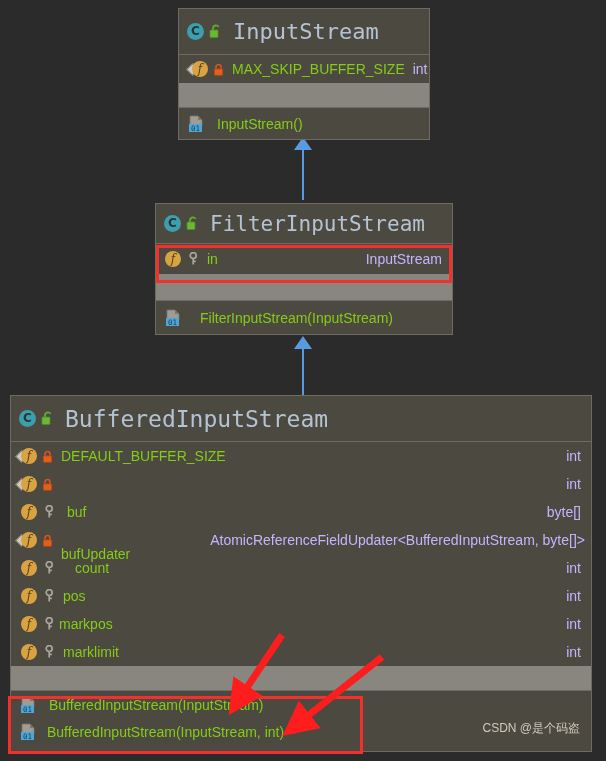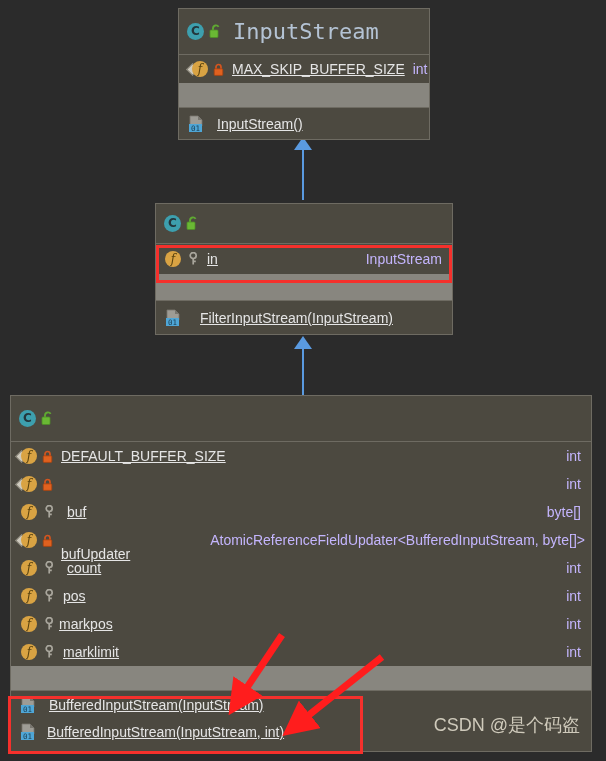--- a/index.html
+++ b/index.html
@@ -44,23 +44,22 @@
     background: #88867f;
   }
   .row {
     display: flex;
     align-items: center;
     box-sizing: border-box;
     white-space: nowrap;
     position: relative;
   }
   .row .name {
-    color: #e5e5e5;
+    color: #84cc16;
     flex: 0 0 auto;
-    text-decoration: underline;
   }
   .row .spacer { flex: 1 1 auto; min-width: 8px; }
   .row .type {
     color: #c4b5fd;
     flex: 0 0 auto;
   }
   .row.inline-type .type { margin-left: 8px; }
 
   
   .ic {
@@ -134,21 +133,21 @@
     border: 3px solid #f5302c;
     box-sizing: border-box;
     pointer-events: none;
   }
   .annot-arrow { position: absolute; pointer-events: none; }
 
   .watermark {
     position: absolute;
     color: #cfcabb;
     font-family: "Liberation Sans", sans-serif;
-    font-size: 18px;
+    font-size: 12px;
     white-space: nowrap;
   }
 </style>
 </head>
 <body>
 
 <div>
   <div class="conn" style="left:302px; top:148px; width:2px; height:52px;"></div>
   <div class="arrowhead" style="left:294px; top:137px;"></div>
 </div>
@@ -207,20 +206,21 @@
 <div class="uml-box" id="box-filter-input-stream" style="left:155px; top:203px; width:298px; height:132px;">
 
   <div class="box-header" style="height:40px; padding-left:8px;">
     <span class="ic icon-class">C</span>
     <span class="ic icon-unlock" style="margin-left:5px;">
       <svg width="14" height="15" viewBox="0 0 14 15">
         <path d="M4 6 V4.2 a3 3 0 0 1 5.6-1.3" fill="none" stroke="#5fa832" stroke-width="1.9"></path>
         <rect x="1" y="6" width="8" height="7.5" rx="1" fill="#6ab834" stroke="#4e8f26" stroke-width="0.8"></rect>
       </svg>
     </span>
+    <span class="box-title" style="margin-left:10px; font-size:21px;">FilterInputStream</span>
   </div>
 
   <div class="section">
     <div class="row" style="height:30px; padding-left:9px; padding-right:10px; font-size:14px;">
       <span class="ic icon-field">f</span>
       <span class="ic icon-key" style="margin-left:7px;">
         <svg width="11" height="14" viewBox="0 0 11 14">
           <circle cx="5.2" cy="3.6" r="3" fill="none" stroke="#a9a69c" stroke-width="1.7"></circle>
           <path d="M5.2 6.6 V12.5 M5.2 9.4 h2.6" stroke="#a9a69c" stroke-width="1.7" fill="none"></path>
         </svg>
@@ -253,20 +253,21 @@
 <div class="uml-box" id="box-buffered-input-stream" style="left:10px; top:395px; width:582px; height:357px;">
 
   <div class="box-header" style="height:46px; padding-left:8px;">
     <span class="ic icon-class">C</span>
     <span class="ic icon-unlock" style="margin-left:5px;">
       <svg width="14" height="15" viewBox="0 0 14 15">
         <path d="M4 6 V4.2 a3 3 0 0 1 5.6-1.3" fill="none" stroke="#5fa832" stroke-width="1.9"></path>
         <rect x="1" y="6" width="8" height="7.5" rx="1" fill="#6ab834" stroke="#4e8f26" stroke-width="0.8"></rect>
       </svg>
     </span>
+    <span class="box-title" style="margin-left:10px; font-size:23px;">BufferedInputStream</span>
   </div>
 
   <div class="section">
 
     <div class="row" style="height:28px; padding-left:6px; padding-right:10px; font-size:14px;">
       <span class="ic icon-wrap-static" style="width:20px;height:17px;">
         <span class="icon-field static" style="position:absolute;left:4px;top:0;">f</span>
       </span>
       <span class="ic icon-lock" style="margin-left:5px;">
         <svg width="11" height="13" viewBox="0 0 11 13">
@@ -322,21 +323,21 @@
     </div>
 
     <div class="row" style="height:28px; padding-left:6px; padding-right:10px; font-size:14px;">
       <span class="ic icon-field" style="margin-left:4px;">f</span>
       <span class="ic icon-key" style="margin-left:7px;">
         <svg width="11" height="14" viewBox="0 0 11 14">
           <circle cx="5.2" cy="3.6" r="3" fill="none" stroke="#a9a69c" stroke-width="1.7"></circle>
           <path d="M5.2 6.6 V12.5 M5.2 9.4 h2.6" stroke="#a9a69c" stroke-width="1.7" fill="none"></path>
         </svg>
       </span>
-      <span class="name" style="margin-left:12px;">count</span>
+      <span class="name" style="margin-left:20px;">count</span>
       <span class="spacer"></span>
       <span class="type">int</span>
     </div>
 
     <div class="row" style="height:28px; padding-left:6px; padding-right:10px; font-size:14px;">
       <span class="ic icon-field" style="margin-left:4px;">f</span>
       <span class="ic icon-key" style="margin-left:7px;">
         <svg width="11" height="14" viewBox="0 0 11 14">
           <circle cx="5.2" cy="3.6" r="3" fill="none" stroke="#a9a69c" stroke-width="1.7"></circle>
           <path d="M5.2 6.6 V12.5 M5.2 9.4 h2.6" stroke="#a9a69c" stroke-width="1.7" fill="none"></path>

